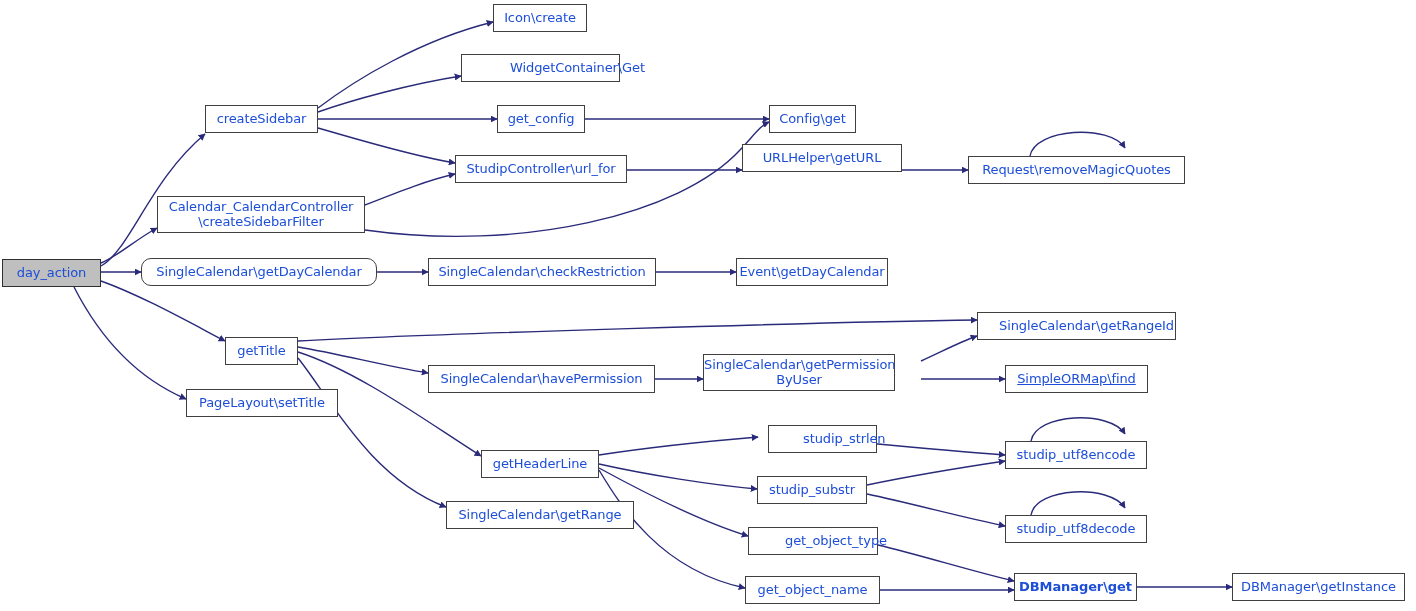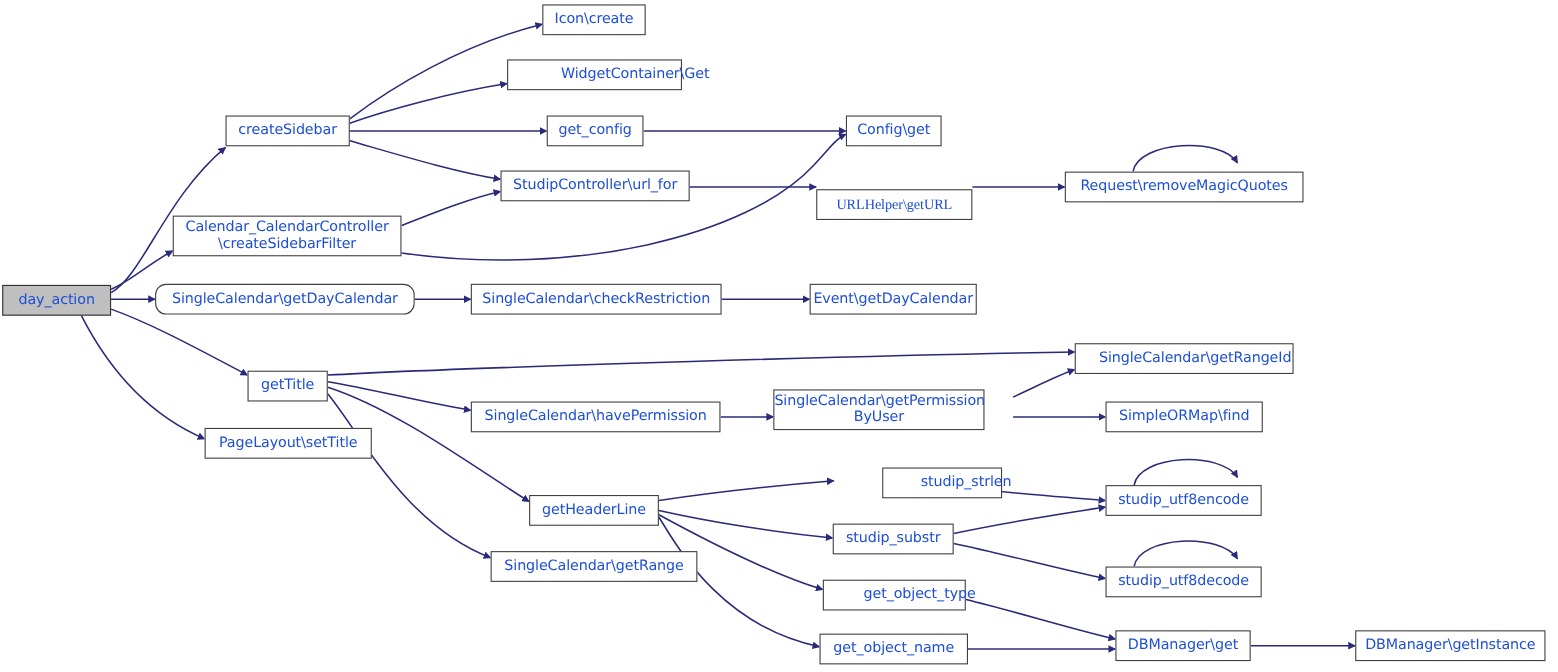--- a/index.html
+++ b/index.html
@@ -88,29 +88,29 @@
       <div class="node" style="left: 186px; top: 389px; width: 152px; height: 28px;"><span>PageLayout\setTitle</span></div>
       <div class="node" style="left: 493px; top: 4px; width: 94px; height: 28px;"><span>Icon\create</span></div>
       <div class="node" style="left: 461px; top: 54px; width: 159px; height: 28px; padding-left: 48px;"><span>WidgetContainer\Get</span></div>
       <div class="node" style="left: 497px; top: 105px; width: 88px; height: 28px;"><span>get_config</span></div>
       <div class="node" style="left: 455px; top: 155px; width: 172px; height: 28px;"><span>StudipController\url_for</span></div>
       <div class="node" style="left: 428px; top: 258px; width: 228px; height: 28px;"><span>SingleCalendar\checkRestriction</span></div>
       <div class="node" style="left: 428px; top: 365px; width: 227px; height: 28px;"><span>SingleCalendar\havePermission</span></div>
       <div class="node" style="left: 481px; top: 450px; width: 118px; height: 28px;"><span>getHeaderLine</span></div>
       <div class="node" style="left: 446px; top: 501px; width: 188px; height: 28px;"><span>SingleCalendar\getRange</span></div>
       <div class="node" style="left: 769px; top: 105px; width: 87px; height: 28px;"><span>Config\get</span></div>
-      <div class="node" style="left: 742px; top: 172px; width: 142px; height: 28px; font-family: Liberation Serif, serif;"><span>URLHelper\getURL</span></div>
+      <div class="node" style="left: 742px; top: 144px; width: 160px; height: 28px;"><span>URLHelper\getURL</span></div>
       <div class="node" style="left: 736px; top: 258px; width: 152px; height: 28px;"><span>Event\getDayCalendar</span></div>
       <div class="node" style="left: 703px; top: 354px; width: 192px; height: 37px;"><span>SingleCalendar\getPermission
 ByUser</span></div>
-      <div class="node" style="left: 802px; top: 425px; width: 109px; height: 28px; padding-left: 34px;"><span>studip_strlen</span></div>
+      <div class="node" style="left: 768px; top: 425px; width: 109px; height: 28px; padding-left: 34px;"><span>studip_strlen</span></div>
       <div class="node" style="left: 757px; top: 476px; width: 110px; height: 28px;"><span>studip_substr</span></div>
       <div class="node" style="left: 748px; top: 527px; width: 130px; height: 28px; padding-left: 36px;"><span>get_object_type</span></div>
       <div class="node" style="left: 745px; top: 576px; width: 135px; height: 28px;"><span>get_object_name</span></div>
       <div class="node" style="left: 968px; top: 156px; width: 217px; height: 28px;"><span>Request\removeMagicQuotes</span></div>
       <div class="node" style="left: 977px; top: 312px; width: 199px; height: 28px; padding-left: 20px;"><span>SingleCalendar\getRangeId</span></div>
-      <div class="node" style="left: 1005px; top: 365px; width: 143px; height: 28px;"><span>SimpleORMap\find</span></div>
+      <div class="node" style="left: 1005px; top: 365px; width: 143px; height: 28px; text-decoration: underline;"><span>SimpleORMap\find</span></div>
       <div class="node" style="left: 1005px; top: 441px; width: 142px; height: 28px;"><span>studip_utf8encode</span></div>
       <div class="node" style="left: 1005px; top: 515px; width: 142px; height: 28px;"><span>studip_utf8decode</span></div>
-      <div class="node" style="left: 1014px; top: 573px; width: 123px; height: 28px;"><span>DBManager\get</span></div>
+      <div class="node" style="left: 1014px; top: 573px; width: 123px; height: 28px; font-weight: bold;"><span>DBManager\get</span></div>
       <div class="node" style="left: 1232px; top: 573px; width: 173px; height: 28px;"><span>DBManager\getInstance</span></div>
     </div>
 </div>
 
 </body></html>

